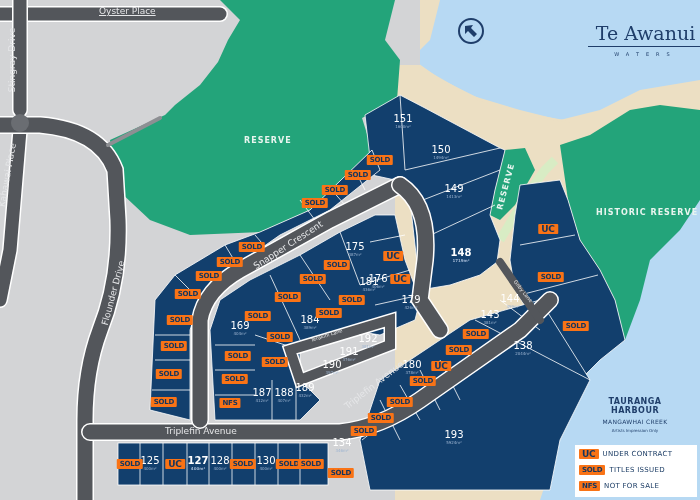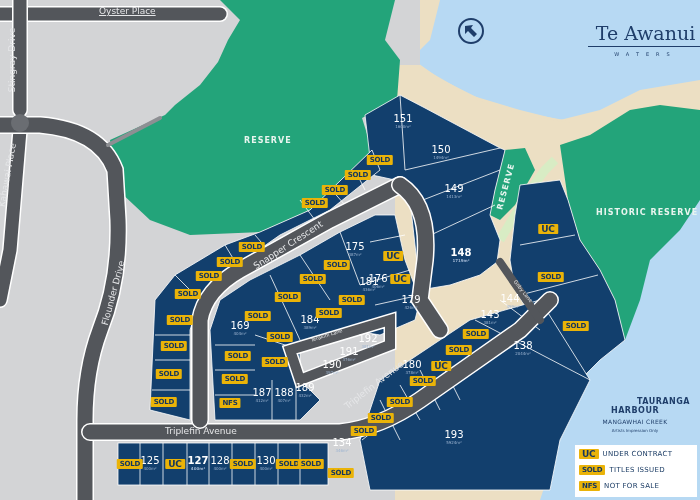--- a/index.html
+++ b/index.html
@@ -1,20 +1,20 @@
 <!DOCTYPE html>
 <html><head>
 <meta charset="utf-8">
 <style>
   html,body{margin:0;padding:0;}
   body{width:700px;height:500px;overflow:hidden;background:#d3d4d6;font-family:"DejaVu Sans",sans-serif;}
   #map{position:relative;width:700px;height:500px;overflow:hidden;}
   svg{position:absolute;left:0;top:0;}
   .lbl{position:absolute;font-family:"DejaVu Sans",sans-serif;white-space:nowrap;}
-  .badge{position:absolute;background:#eab308;color:#13355f;font-weight:bold;font-size:7px;padding:1px 3px;border-radius:1px;transform:translate(-50%,-50%);letter-spacing:-0.2px;}
+  .badge{position:absolute;background:#f97316;color:#13355f;font-weight:bold;font-size:7px;padding:1px 3px;border-radius:1px;transform:translate(-50%,-50%);letter-spacing:-0.2px;}
   .badge.uc{font-size:9px;padding:0 3px;}
   .lotnum{position:absolute;color:#fff;font-size:10px;transform:translate(-50%,-50%);text-align:center;line-height:10px;}
   .lotnum small{display:block;font-size:4px;color:#9db4d1;line-height:6px;}
   .road{position:absolute;color:#e5e6e8;font-size:9px;transform-origin:center;}
   .reserve{position:absolute;color:#e8f5ef;font-weight:bold;font-size:8px;letter-spacing:1px;}
   #legend{position:absolute;left:575px;top:445px;width:122px;height:52px;background:#fff;}
   .leg-row{position:absolute;left:4px;display:flex;align-items:center;gap:4px;}
   .leg-row .badge{position:static;transform:none;}
   .leg-text{color:#13355f;font-size:7px;letter-spacing:0.3px;}
 </style>
@@ -136,21 +136,21 @@
   <div class="road" style="left:165px;top:426px;">Triplefin Avenue</div>
   <div class="road" style="left:338px;top:380px;transform:rotate(-38deg);">Triplefin Avenue</div>
   <div class="road" style="left:310px;top:332px;font-size:5px;transform:rotate(-18deg);">Terakihi Lane</div>
   <div class="road" style="left:510px;top:288px;font-size:5px;transform:rotate(52deg);">Goby Lane</div>
 
   <div class="reserve" style="left:244px;top:136px;">RESERVE</div>
   <div class="reserve" style="left:482px;top:182px;transform:rotate(-75deg);">RESERVE</div>
   <div class="reserve" style="left:596px;top:208px;">HISTORIC RESERVE</div>
 
   <div class="lbl" style="left:580px;top:397px;width:110px;text-align:center;color:#1f3e6a;">
-    <div style="font-weight:bold;font-size:8px;letter-spacing:0.5px;text-align:right;">TAURANGA</div>
+    <div style="font-weight:bold;font-size:8px;letter-spacing:0.5px;">TAURANGA</div>
     <div style="font-weight:bold;font-size:8px;letter-spacing:0.5px;">HARBOUR</div>
     <div style="font-size:6px;margin-top:3px;letter-spacing:0.3px;">MANGAWHAI CREEK</div>
     <div style="font-size:4px;margin-top:3px;">Artists Impression Only</div>
   </div>
 
   <div id="lots">
       <div class="lotnum" style="left: 403px; top: 122px;"><span>151</span><small>1600m²</small></div>
       <div class="lotnum" style="left: 441px; top: 153px;"><span>150</span><small>1494m²</small></div>
       <div class="lotnum" style="left: 454px; top: 192px;"><span>149</span><small>1413m²</small></div>
       <div class="lotnum" style="left: 461px; top: 256px; font-weight: bold;"><span>148</span><small>1719m²</small></div>

